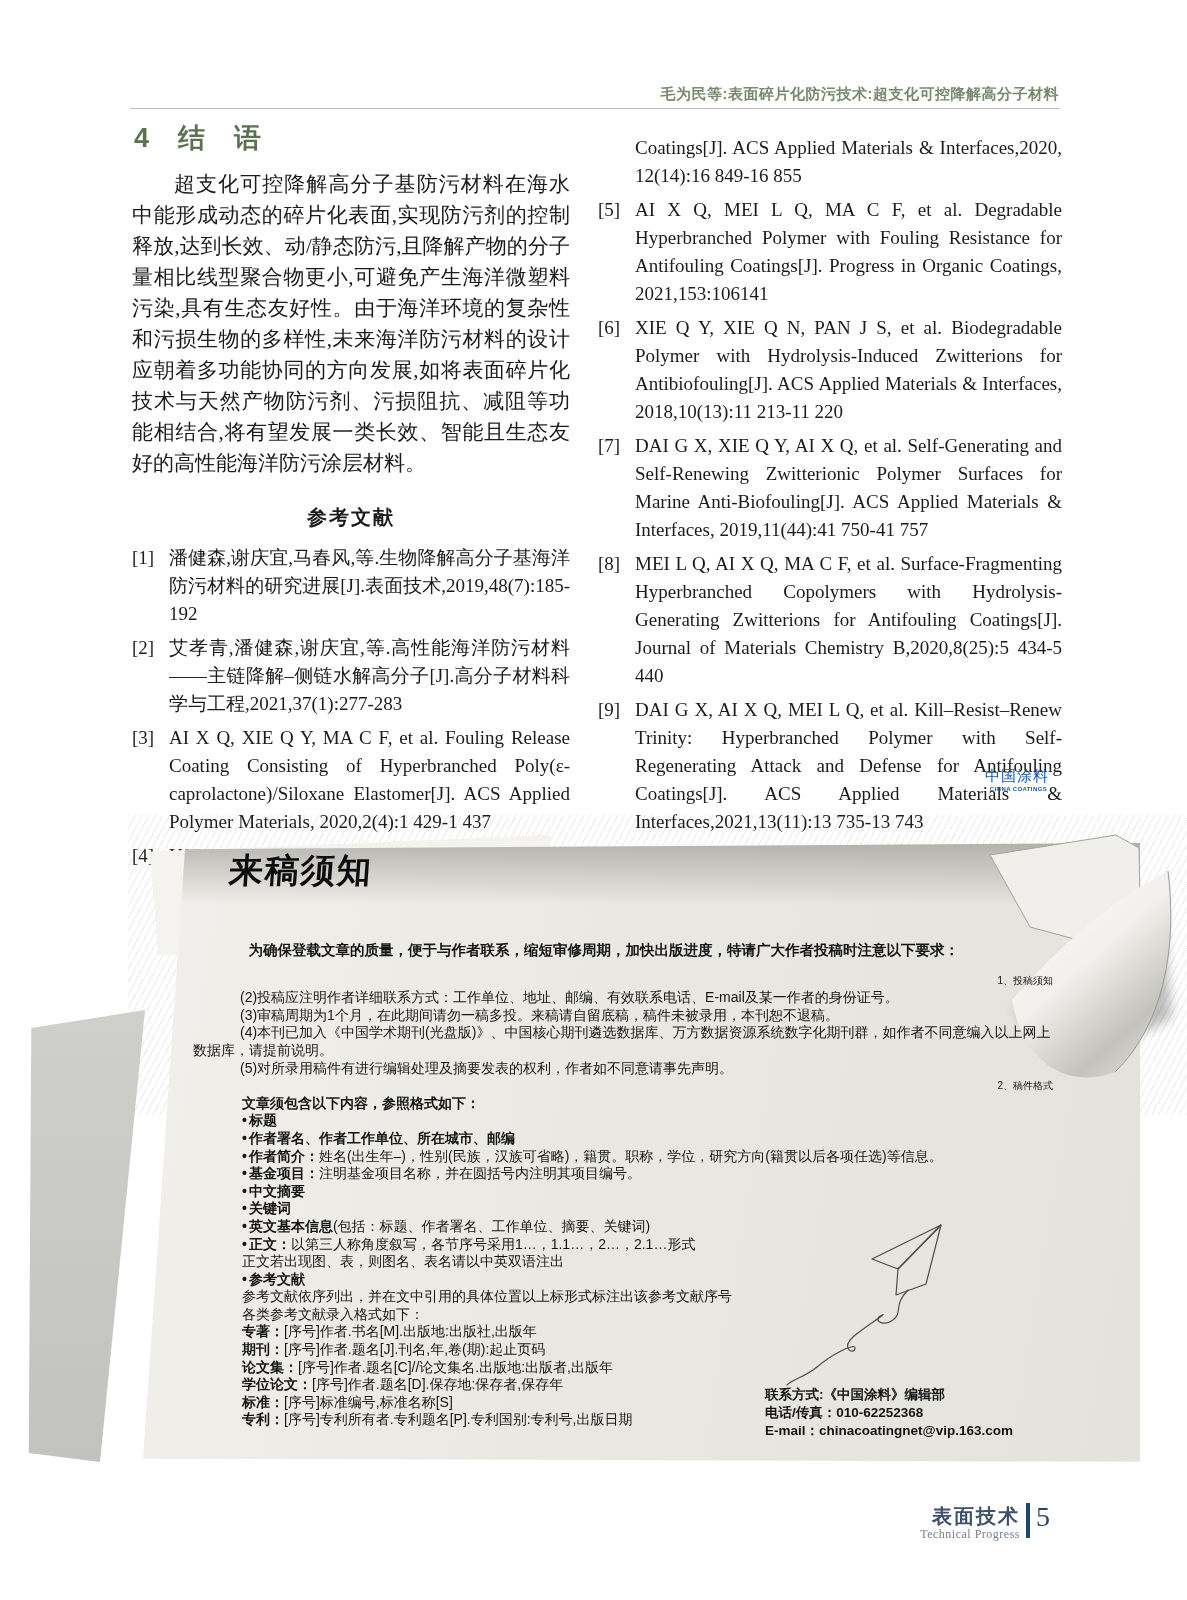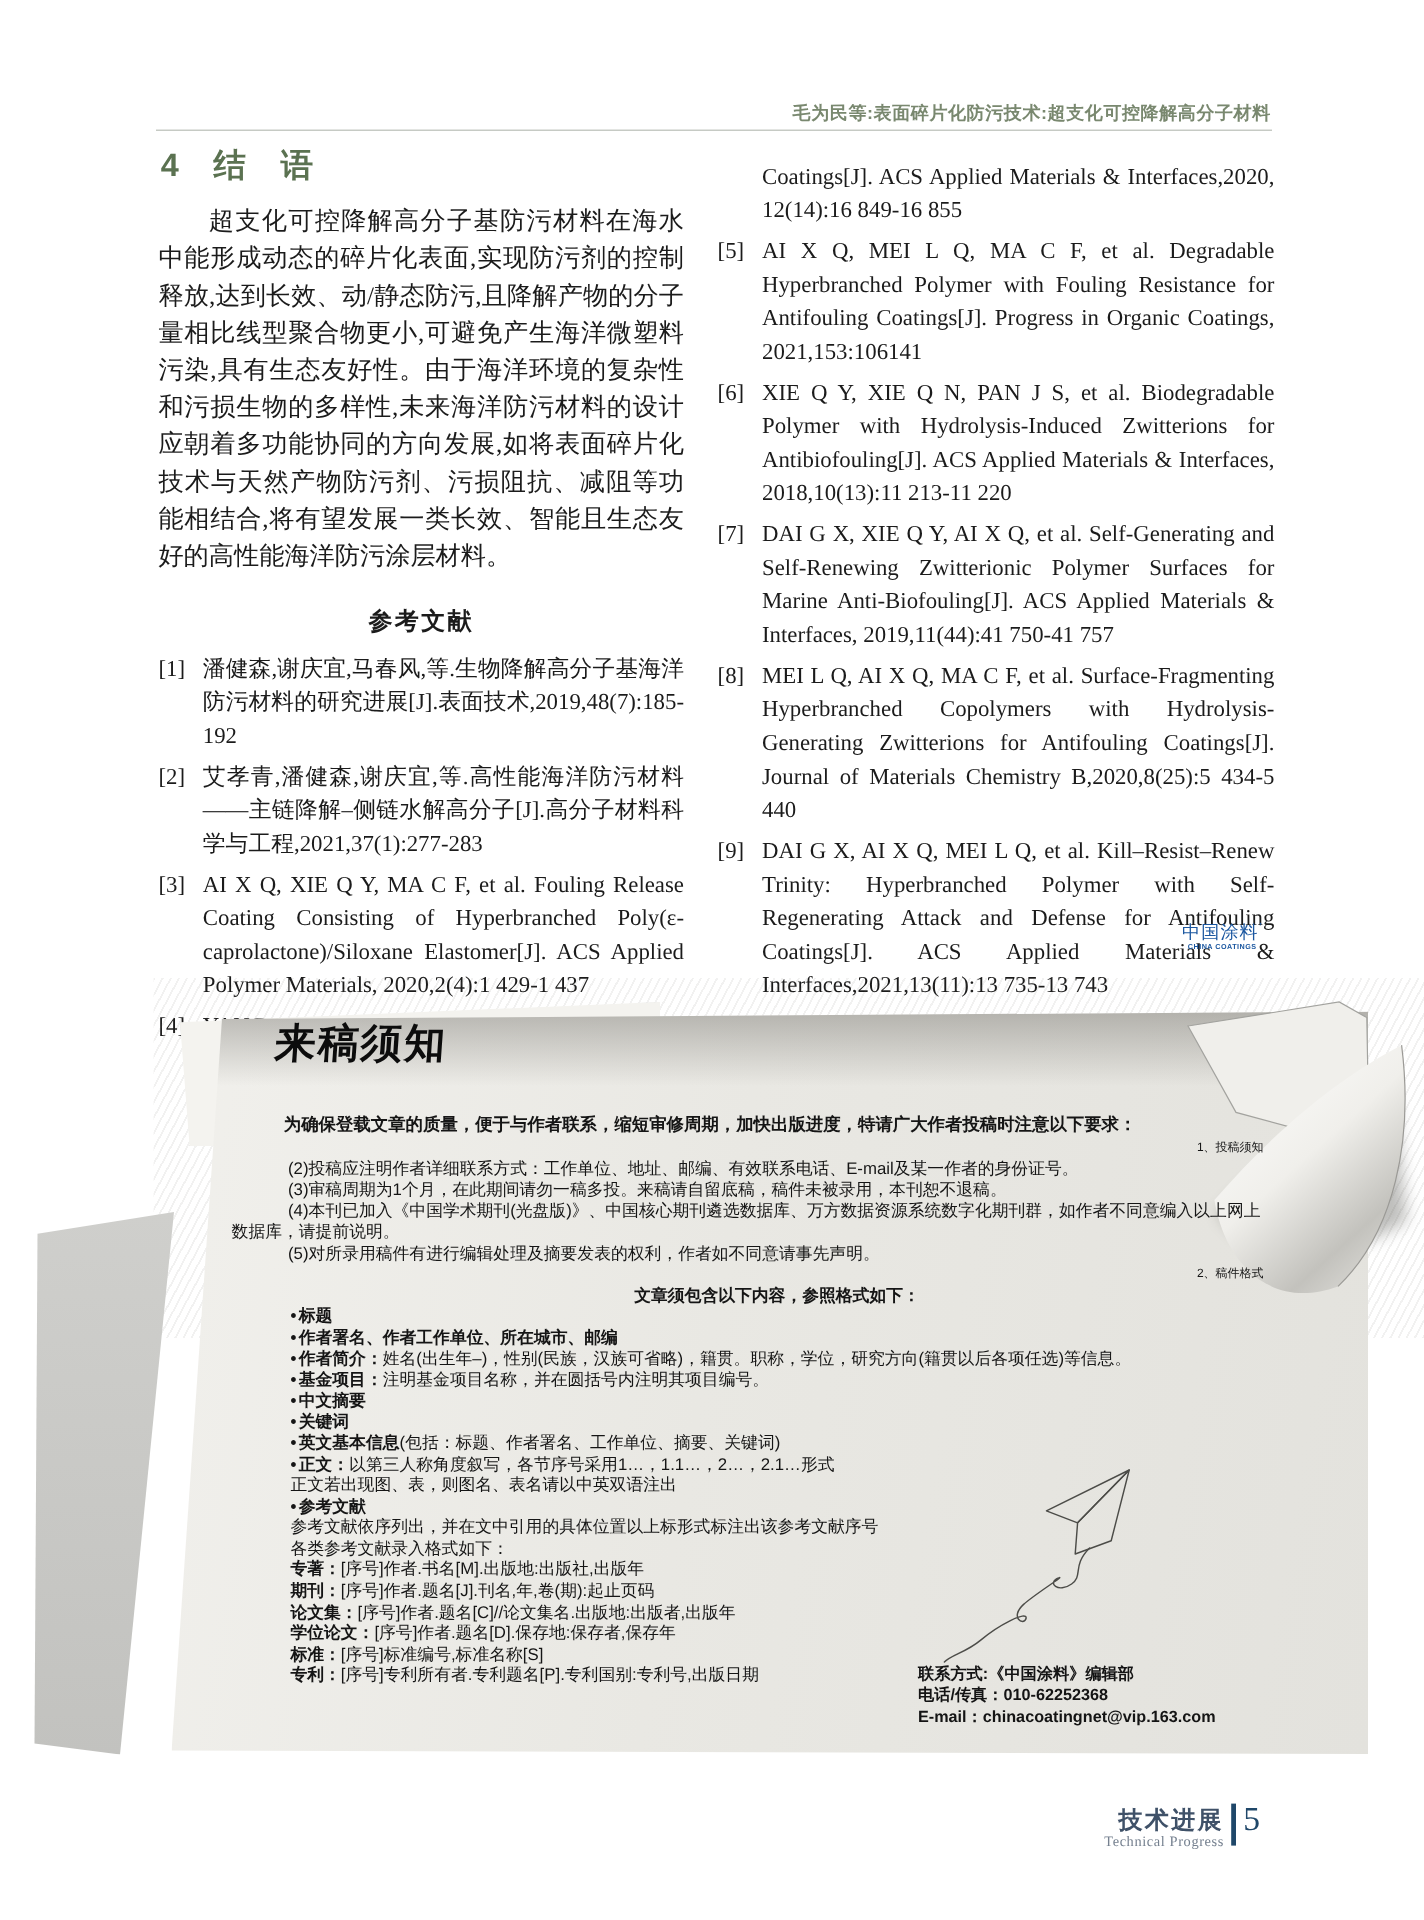--- a/index.html
+++ b/index.html
@@ -58,26 +58,26 @@
     background:linear-gradient(to bottom,rgba(108,106,100,.42),rgba(108,106,100,0));}
   .curl-svg{position:absolute;left:920px;top:0;width:267px;height:330px;z-index:4;}
 
   
   .notice{position:absolute;left:193px;top:43px;width:860px;z-index:6;
     font-family:"Liberation Sans","DejaVu Sans",sans-serif;
     font-size:14px;line-height:17.6px;color:#151515;}
   .n-title{font-size:34px;font-weight:bold;letter-spacing:2px;color:#0c0c0c;
     margin:4px 0 28px 36px;transform:skewX(-4deg);display:inline-block;}
   .n-titlewrap{height:72px;}
-  .n-intro{font-size:14.5px;font-weight:bold;text-indent:3em;margin:0;}
+  .n-intro{font-size:14.5px;font-weight:bold;text-indent:3em;margin:12px;}
   .n-sec{font-size:10px;font-weight:normal;margin:0 0 0 12px;text-align:right;}
   .n-item{margin:0;text-indent:47px;}
   .n-sub{margin:0 0 0 49px;}
   .n-plain{margin:0 0 0 49px;}
-  .n-b{font-weight:bold;text-align:center;}
+  .n-b{font-weight:bold;}
   .n-email{text-decoration:underline;}
   .dot{font-weight:bold;margin-right:2px;}
   .contact{position:absolute;left:765px;top:571px;z-index:6;
     font-family:"Liberation Sans","DejaVu Sans",sans-serif;
     font-size:13.5px;font-weight:bold;line-height:18px;color:#141414;}
   .plane-svg{position:absolute;left:765px;top:390px;width:190px;height:190px;z-index:5;}
 
   
   .footer-cn{position:absolute;left:800px;top:1503px;width:220px;text-align:right;
     font-family:"Liberation Sans","DejaVu Sans",sans-serif;
@@ -210,16 +210,16 @@
     </g>
   </svg>
 
   <div class="contact">
     <div>联系方式:《中国涂料》编辑部</div>
     <div>电话/传真：010-62252368</div>
     <div><span>E-mail：</span><span>chinacoatingnet@vip.163.com</span></div>
   </div>
 </div>
 
-<div class="footer-cn">技术进展</div>
+<div class="footer-cn">表面技术</div>
 <div class="footer-en">Technical Progress</div>
 <div class="footer-bar"></div>
 <div class="page-num">5</div>
 
 </body></html>

